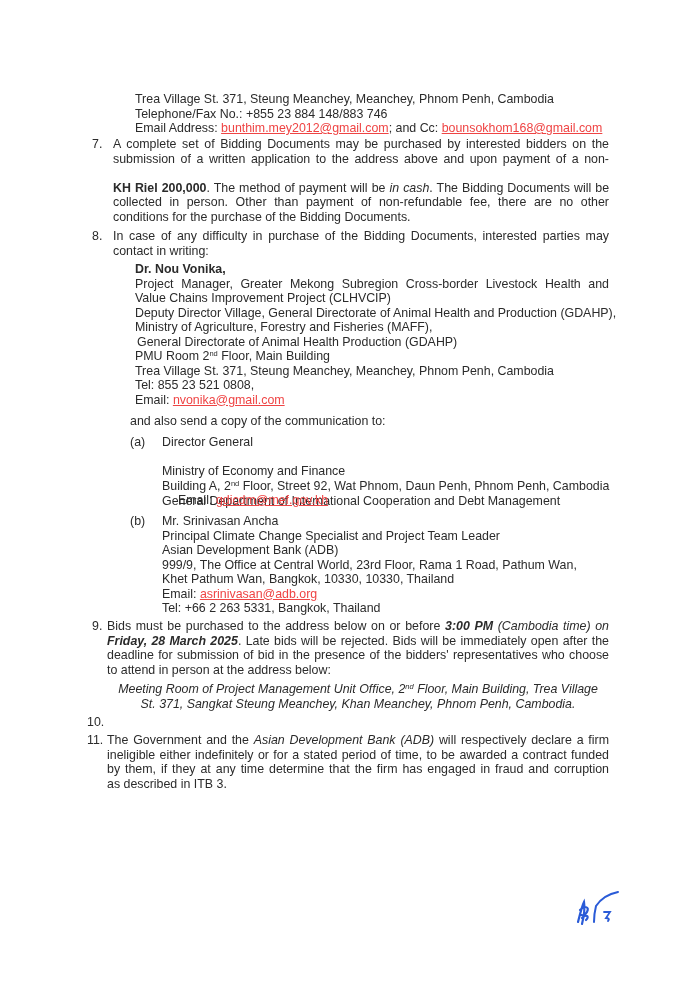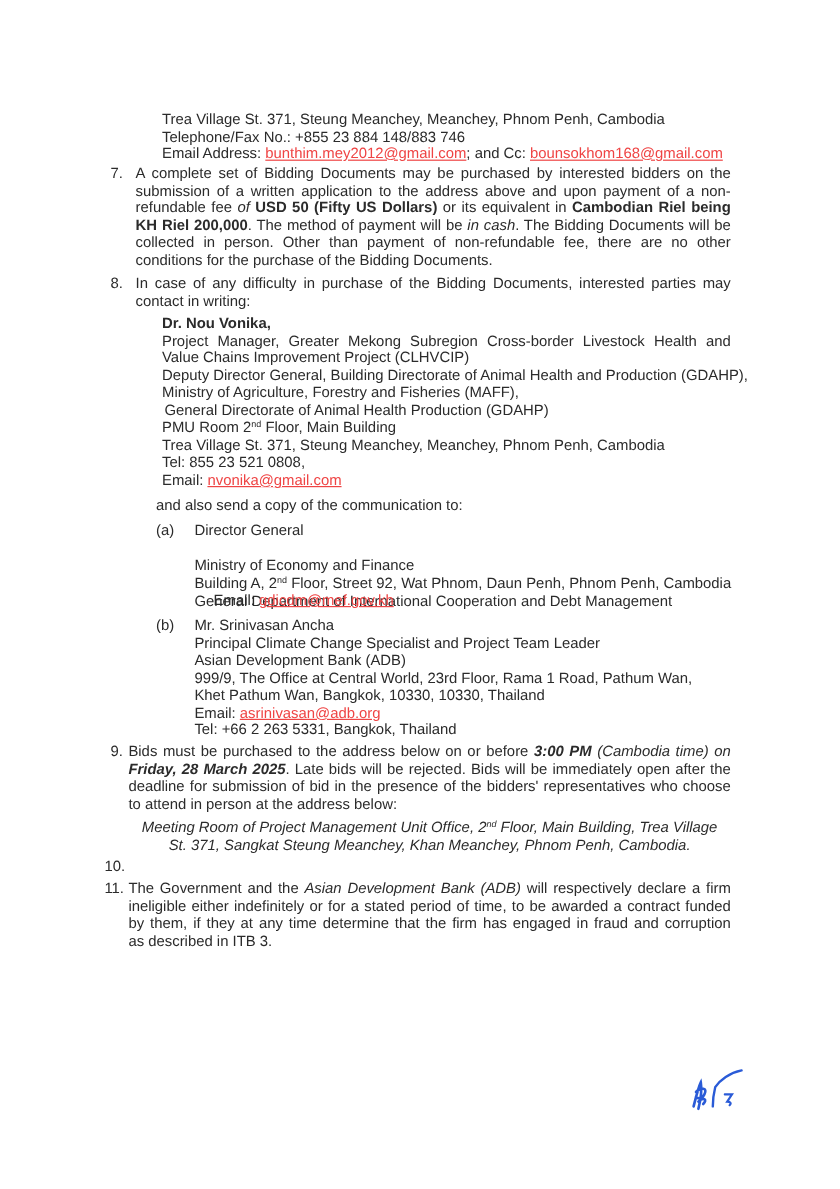--- a/index.html
+++ b/index.html
@@ -63,37 +63,34 @@
 
   <div class="line" style="left:135px; top:92px;">Trea Village St. 371, Steung Meanchey, Meanchey, Phnom Penh, Cambodia</div>
   <div class="line" style="left:135px; top:106.5px;">Telephone/Fax No.: +855 23 884 148/883 746</div>
   <div class="line" style="left:135px; top:121px;">
     <span>Email Address: </span><span class="link">bunthim.mey2012@gmail.com</span><span>; and Cc: </span><span class="link">bounsokhom168@gmail.com</span>
   </div>
 
   <div class="num" style="left:92px; top:137px;">7.</div>
   <div class="line just" style="left:113px; top:137px; width:496px;">A complete set of Bidding Documents may be purchased by interested bidders on the</div>
   <div class="line just" style="left:113px; top:151.5px; width:496px;">submission of a written application to the address above and upon payment of a non-</div>
-  <div class="line just" style="left:113px; top:166px; width:496px;">
-    <span>refundable fee </span><i>of</i><b> USD 50 (Fifty US Dollars)</b><span> or its equivalent in </span><b>Cambodian Riel being</b>
-  </div>
   <div class="line just" style="left:113px; top:180.5px; width:496px;">
     <b>KH Riel 200,000</b><span>. The method of payment will be </span><i>in cash</i><span>. The Bidding Documents will be</span>
   </div>
   <div class="line just" style="left:113px; top:195px; width:496px;">collected in person. Other than payment of non-refundable fee, there are no other</div>
   <div class="line" style="left:113px; top:209.5px;">conditions for the purchase of the Bidding Documents.</div>
 
   <div class="num" style="left:92px; top:229px;">8.</div>
   <div class="line just" style="left:113px; top:229px; width:496px;">In case of any difficulty in purchase of the Bidding Documents, interested parties may</div>
   <div class="line" style="left:113px; top:243.5px;">contact in writing:</div>
 
   <div class="line b" style="left:135px; top:262px;">Dr. Nou Vonika,</div>
   <div class="line just" style="left:135px; top:276.5px; width:474px;">Project Manager, Greater Mekong Subregion Cross-border Livestock Health and</div>
   <div class="line" style="left:135px; top:291px;">Value Chains Improvement Project (CLHVCIP)</div>
-  <div class="line" style="left:135px; top:305.5px;">Deputy Director General, Building Directorate of Animal Health and Production (GDAHP),</div>
+  <div class="line" style="left:135px; top:305.5px;">Deputy Director Village, General Directorate of Animal Health and Production (GDAHP),</div>
   <div class="line" style="left:135px; top:320px;">Ministry of Agriculture, Forestry and Fisheries (MAFF),</div>
   <div class="line" style="left:137px; top:334.5px;">General Directorate of Animal Health Production (GDAHP)</div>
   <div class="line" style="left:135px; top:349px;">
     <span>PMU Room 2</span><sup>nd</sup><span> Floor, Main Building</span>
   </div>
   <div class="line" style="left:135px; top:363.5px;">Trea Village St. 371, Steung Meanchey, Meanchey, Phnom Penh, Cambodia</div>
   <div class="line" style="left:135px; top:378px;">Tel: 855 23 521 0808,</div>
   <div class="line" style="left:135px; top:392.5px;">
     <span>Email: </span><span class="link">nvonika@gmail.com</span>
   </div>

